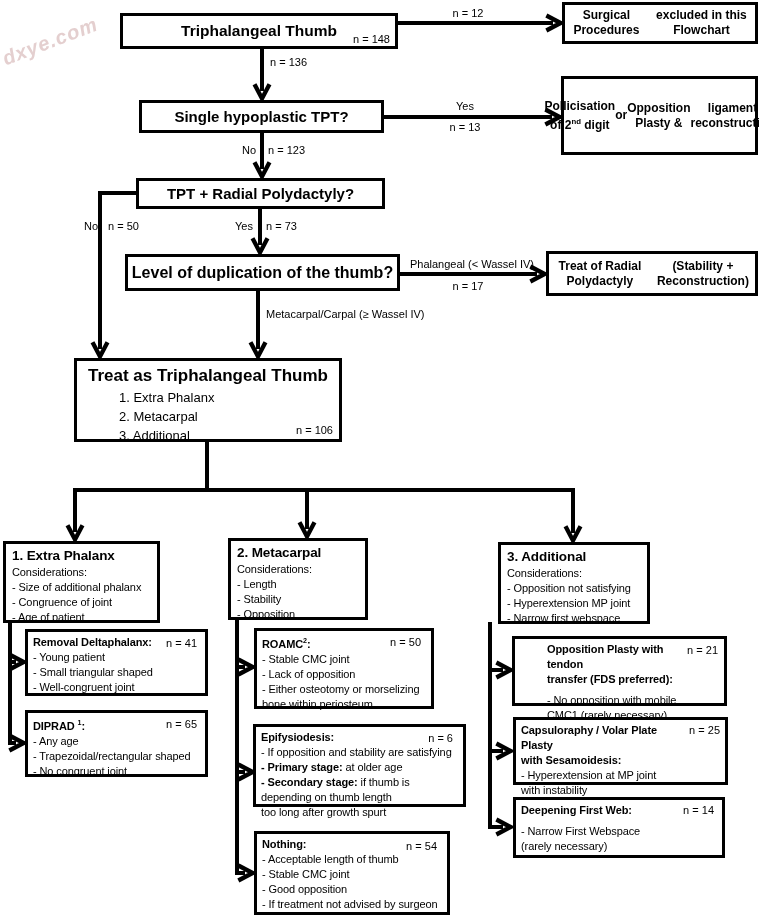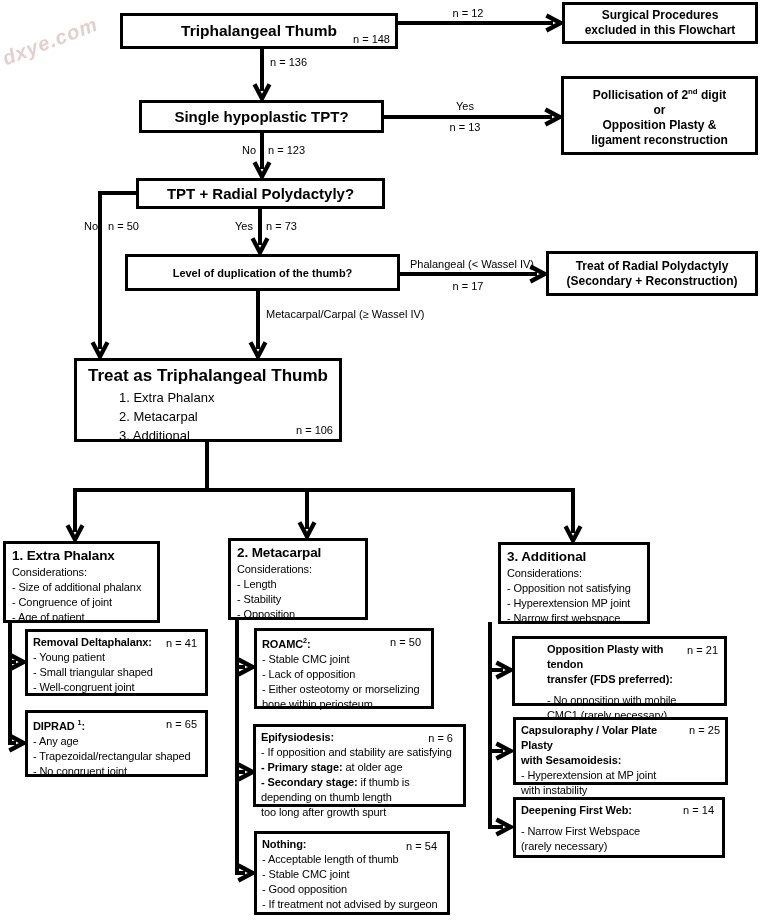--- a/index.html
+++ b/index.html
@@ -1,21 +1,21 @@
 <!DOCTYPE html>
 <html><head>
 <meta charset="utf-8">
 <style>
   html,body{margin:0;padding:0;background:#fff;}
   #canvas{position:relative;width:760px;height:920px;background:#fff;
           font-family:"Liberation Sans",sans-serif;color:#000;overflow:hidden;}
   #wires{position:absolute;left:0;top:0;z-index:1;}
   .box{position:absolute;border:3px solid #000;background:#fff;z-index:2;box-sizing:border-box;}
   .qbox{display:flex;align-items:center;justify-content:center;font-weight:700;}
-  .cbox{display:flex;flex-direction:column;align-items:center;justify-content:center;
+  .cbox{display:flex;align-items:center;justify-content:center;
         font-weight:700;text-align:center;}
   .cbox p{margin:0;line-height:15px;font-size:12px;}
   .nlab{position:absolute;font-size:11px;font-weight:400;}
   .elbl{position:absolute;font-size:11px;z-index:2;background:transparent;}
   .ctr{text-align:center;}
   .rgt{text-align:right;}
   
   #treat-box{padding:4px 6px 2px 6px;}
   #treat-box .tt{margin:1px 0 2px 0;font-weight:700;font-size:17px;text-align:center;}
   #treat-box p.it{margin:0;font-size:13px;line-height:19px;padding-left:36px;}
@@ -108,30 +108,30 @@
 
   <div class="box qbox" style="left:136px;top:178px;width:249px;height:31px;font-size:15px;">
     <span>TPT + Radial Polydactyly?</span>
   </div>
 
   <div class="elbl rgt" style="left:70px;top:220px;width:28px;">No</div>
   <div class="elbl" style="left:108px;top:220px;">n = 50</div>
   <div class="elbl rgt" style="left:223px;top:220px;width:30px;">Yes</div>
   <div class="elbl" style="left:266px;top:220px;">n = 73</div>
 
-  <div class="box qbox" style="left:125px;top:254px;width:275px;height:37px;font-size:11px;">
+  <div class="box qbox" style="left:125px;top:254px;width:275px;height:37px;font-size:16px;">
     <span>Level of duplication of the thumb?</span>
   </div>
 
   <div class="elbl ctr" style="left:404px;top:258px;width:136px;">Phalangeal (&lt; Wassel IV)</div>
   <div class="elbl ctr" style="left:440px;top:280px;width:56px;">n = 17</div>
 
   <div class="box cbox" style="left:546px;top:251px;width:212px;height:45px;font-size:12.5px;">
     <p>Treat of Radial Polydactyly</p>
-    <p>(Secondary + Reconstruction)</p>
+    <p>(Stability + Reconstruction)</p>
   </div>
 
   <div class="elbl" style="left:266px;top:308px;">Metacarpal/Carpal (≥ Wassel IV)</div>
 
   <div class="box" id="treat-box" style="left:74px;top:358px;width:268px;height:84px;">
     <p class="tt">Treat as Triphalangeal Thumb</p>
     <p class="it">1. Extra Phalanx</p>
     <p class="it">2. Metacarpal</p>
     <p class="it">3. Additional</p>
     <span class="nlab" style="right:6px;bottom:3px;">n = 106</span>

